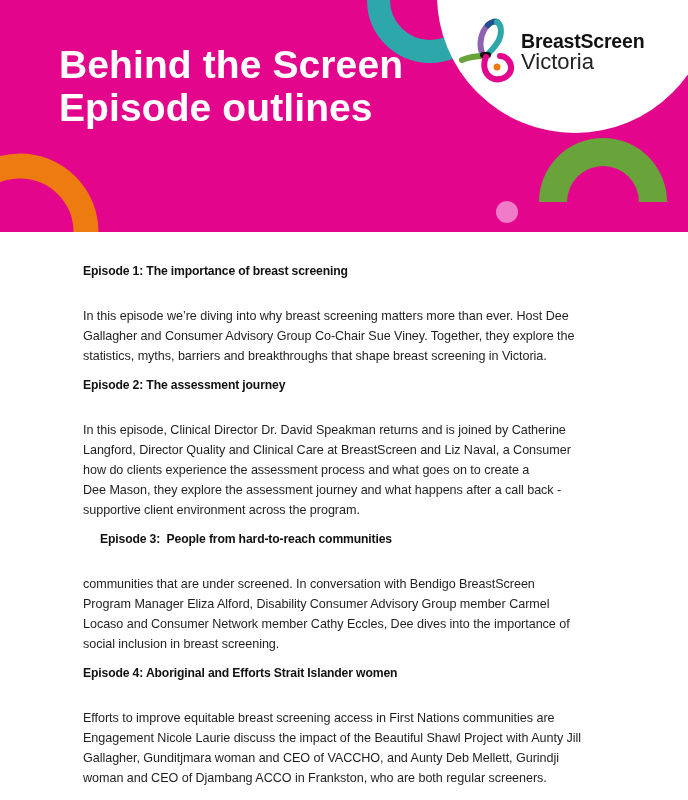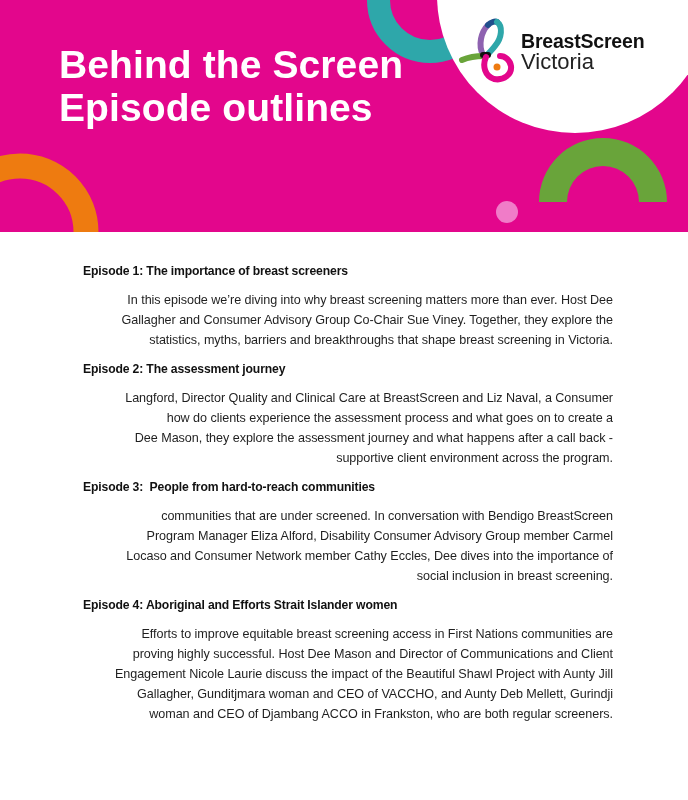--- a/index.html
+++ b/index.html
@@ -13,21 +13,21 @@
   .title div { white-space: nowrap; }
 
   .logo { position: absolute; left: 0; top: 0; width: 688px; height: 196px; pointer-events: none; }
   .logo-text { position: absolute; left: 521px; top: 30px; }
   .logo-brand { font-weight: bold; font-size: 19.5px; color: #111111; line-height: 22px; letter-spacing: -0.2px; white-space: nowrap; }
   .logo-sub { font-size: 22px; color: #222222; line-height: 19px; font-weight: normal; white-space: nowrap; }
 
   .content { position: absolute; left: 83px; top: 262px; width: 530px; }
   .episode { margin-bottom: 0; }
   .ep-heading { font-size: 12.2px; font-weight: bold; color: #111111; line-height: 18px; height: 18px; white-space: nowrap; letter-spacing: -0.15px; }
-  .ep-body { margin-top: 10px; font-size: 12.6px; line-height: 20px; color: #1f1f1f; letter-spacing: -0.05px; text-align: right; }
+  .ep-body { margin-top: 26px; font-size: 12.6px; line-height: 20px; color: #1f1f1f; letter-spacing: -0.05px; }
   .ep-body .line { white-space: nowrap; height: 20px; }
   .episode + .episode { margin-top: 10px; }
 </style>
 </head>
 <body>
 
 <div class="banner">
   <svg class="deco" width="688" height="232" viewBox="0 0 688 232">
 
     <circle cx="430" cy="0" r="51.5" fill="none" stroke="#2ea7aa" stroke-width="23"></circle>
@@ -66,52 +66,52 @@
     <div class="logo-text">
       <div class="logo-brand">BreastScreen</div>
       <div class="logo-sub">Victoria</div>
     </div>
   </div>
 </div>
 
 <div class="content">
 
   <div class="episode">
-    <div class="ep-heading">Episode 1: The importance of breast screeners</div>
+    <div class="ep-heading">Episode 1: The importance of breast screening</div>
     <div class="ep-body">
       <div class="line">In this episode we’re diving into why breast screening matters more than ever. Host Dee</div>
       <div class="line">Gallagher and Consumer Advisory Group Co-Chair Sue Viney. Together, they explore the</div>
       <div class="line">statistics, myths, barriers and breakthroughs that shape breast screening in Victoria.</div>
     </div>
   </div>
 
   <div class="episode">
     <div class="ep-heading">Episode 2: The assessment journey</div>
     <div class="ep-body">
+      <div class="line">In this episode, Clinical Director Dr. David Speakman returns and is joined by Catherine</div>
       <div class="line">Langford, Director Quality and Clinical Care at BreastScreen and Liz Naval, a Consumer</div>
       <div class="line">how do clients experience the assessment process and what goes on to create a</div>
       <div class="line">Dee Mason, they explore the assessment journey and what happens after a call back -</div>
       <div class="line">supportive client environment across the program.</div>
     </div>
   </div>
 
   <div class="episode">
-    <div class="ep-heading" style="white-space: pre;">Episode 3:  People from hard-to-reach communities</div>
+    <div class="ep-heading" style="white-space: pre; margin-left: 17px;">Episode 3:  People from hard-to-reach communities</div>
     <div class="ep-body">
       <div class="line">communities that are under screened. In conversation with Bendigo BreastScreen</div>
       <div class="line">Program Manager Eliza Alford, Disability Consumer Advisory Group member Carmel</div>
       <div class="line">Locaso and Consumer Network member Cathy Eccles, Dee dives into the importance of</div>
       <div class="line">social inclusion in breast screening.</div>
     </div>
   </div>
 
   <div class="episode">
     <div class="ep-heading">Episode 4: Aboriginal and Efforts Strait Islander women</div>
     <div class="ep-body">
       <div class="line">Efforts to improve equitable breast screening access in First Nations communities are</div>
-      <div class="line">proving highly successful. Host Dee Mason and Director of Communications and Client</div>
       <div class="line">Engagement Nicole Laurie discuss the impact of the Beautiful Shawl Project with Aunty Jill</div>
       <div class="line">Gallagher, Gunditjmara woman and CEO of VACCHO, and Aunty Deb Mellett, Gurindji</div>
       <div class="line">woman and CEO of Djambang ACCO in Frankston, who are both regular screeners.</div>
     </div>
   </div>
 
 </div>
 
 </body></html>

